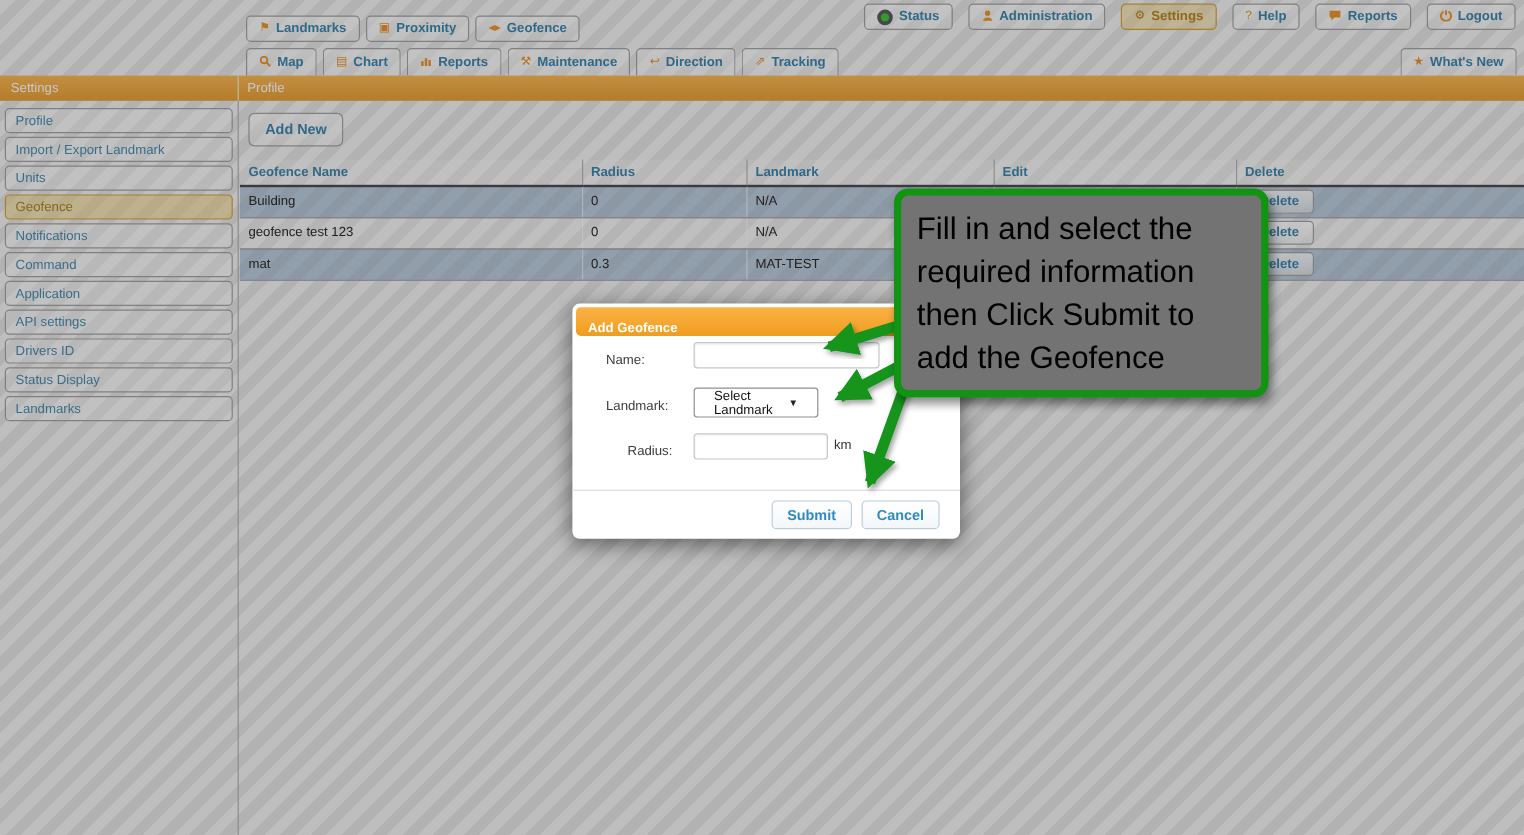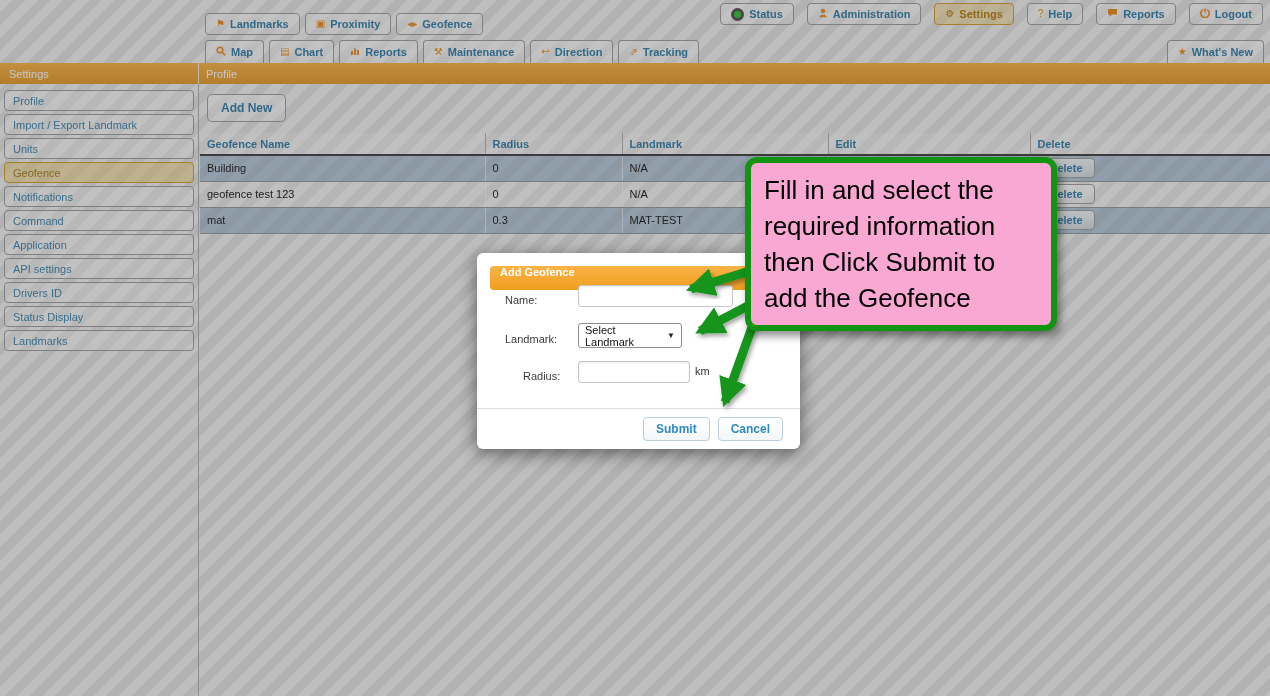--- a/index.html
+++ b/index.html
@@ -68,44 +68,44 @@
 
   
   .backdrop { position:absolute; inset:0; background:rgba(0,0,0,.21); z-index:50; }
 
   
   .modal {
     position:absolute; left:477px; top:253px; width:323px; height:196px;
     background:#fff; border-radius:6px; box-shadow:0 4px 18px rgba(0,0,0,.5); z-index:60;
   }
   .modal-header {
-    margin:13px; height:24px; border-radius:4px;
+    margin:3px; height:24px; border-radius:4px;
     background:linear-gradient(#fbb347,#f09d1e);
-    color:#fff; font-weight:bold; font-size:11px; display:flex; align-items:flex-start; padding-left:10px;
+    color:#fff; font-weight:bold; font-size:11px; display:flex; align-items:flex-end; padding-left:10px;
   }
   .m-label { position:absolute; font-size:11px; color:#3c3c3c; }
   .m-input { position:absolute; height:22px; border:1px solid #c7c7c7; border-radius:3px; background:#fff; box-shadow:inset 0 1px 2px rgba(0,0,0,.08); font-size:11px; padding:0 5px; }
   .m-select {
     position:absolute; left:101px; top:70px; width:104px; height:25px;
     border:1px solid #8f8f8f; border-radius:3px; background:#fff;
-    display:flex; align-items:center; justify-content:space-between; padding:0 6px;
+    display:flex; align-items:center; justify-content:space-between; padding:0 16px;
     font-size:11px; color:#111; cursor:pointer;
   }
   .m-select .arrow { font-size:8px; color:#222; }
   .m-unit { position:absolute; left:218px; top:112px; font-size:11px; color:#333; }
   .modal-footer {
     position:absolute; left:0; right:0; bottom:0; height:41px; border-top:1px solid #ddd;
     display:flex; align-items:center; justify-content:flex-end; gap:8px; padding-right:17px;
   }
   .m-btn { padding:4px 12px; border:1px solid #b9cfdb; border-radius:4px; background:linear-gradient(#fff,#f3f7f9); color:#2f8bbf; font-weight:bold; font-size:12px; cursor:pointer; }
 
   
   .callout {
     position:absolute; left:745px; top:157px; width:312px; z-index:70;
-    background:#f9a8d4; border:6px solid #129413; border-radius:12px;
+    background:#737373; border:6px solid #129413; border-radius:12px;
     padding:9px 13px; font-size:26px; line-height:36px; color:#000;
     box-shadow:3px 5px 8px rgba(0,0,0,.45);
   }
   .arrows { position:absolute; left:0; top:0; z-index:65; pointer-events:none; }
 </style>
 </head>
 <body>
 
 <div class="tabs-row1">
   <div class="btn">

